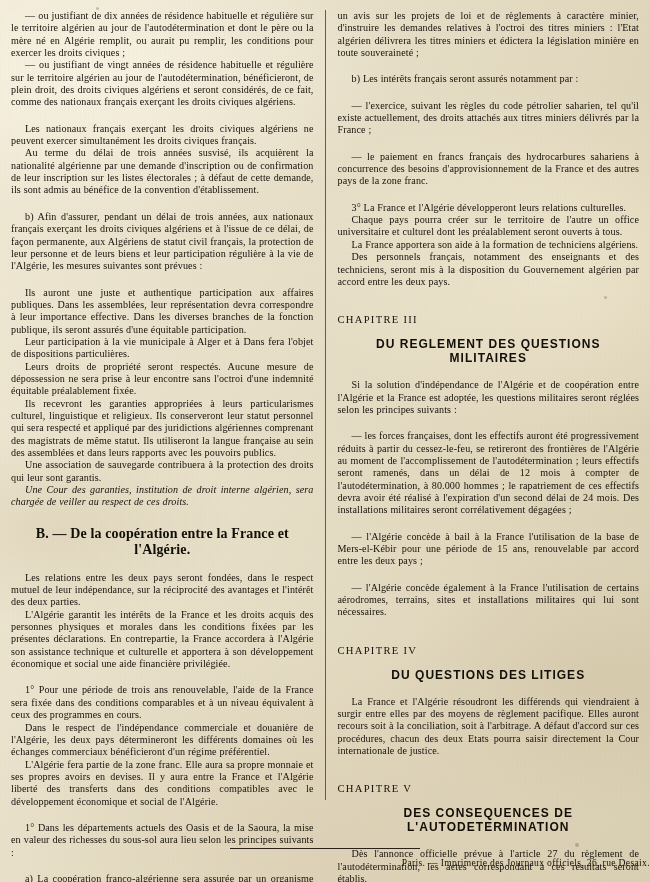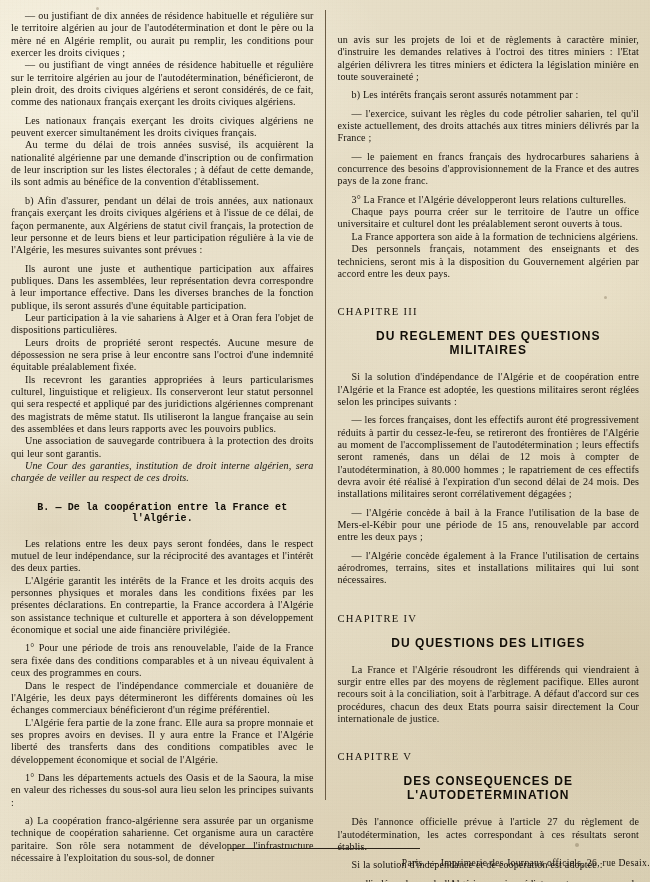--- a/index.html
+++ b/index.html
@@ -68,28 +68,28 @@
     margin: 0;
     font-size: 10.1px;
     line-height: 12.35px;
     text-align: justify;
     text-indent: 14px;
     letter-spacing: 0.01em;
     word-spacing: 0.02em;
     color: #17120c;
     font-family: Liberation Serif, serif;
   }
-  p.noind { text-indent: 0; margin-top: 24px; }
+  p.noind { text-indent: 0; }
   p.dash  { text-indent: 14px; }
-  p.gap   { margin-top: 6px; }
+  p.gap   { margin-top: 14px; }
   .it { font-style: italic; }
   .sub-head {
-    font-family: Liberation Mono, monospace;
+    font-family: Liberation Serif, serif;
     font-weight: bold;
-    font-size: 10px;
+    font-size: 14px;
     text-align: center;
     margin: 17px 0 14px 0;
     letter-spacing: 0.01em;
     color: #120e08;
   }
   .chap-num {
     font-size: 10.6px;
     text-align: left;
     margin: 26px 0 0 0;
     letter-spacing: 0.12em;
@@ -147,21 +147,21 @@
   <div class="columns">
 
     <div class="col col-left">
 
       <p class="dash">— ou justifiant de dix années de résidence habituelle et régulière sur le territoire algérien au jour de l'autodétermination et dont le père ou la mère né en Algérie remplit, ou aurait pu remplir, les conditions pour exercer les droits civiques ;</p>
       <p class="dash">— ou justifiant de vingt années de résidence habituelle et régulière sur le territoire algérien au jour de l'autodétermination, bénéficieront, de plein droit, des droits civiques algériens et seront considérés, de ce fait, comme des nationaux français exerçant les droits civiques algériens.</p>
       <p class="gap">Les nationaux français exerçant les droits civiques algériens ne peuvent exercer simultanément les droits civiques français.</p>
       <p>Au terme du délai de trois années susvisé, ils acquièrent la nationalité algérienne par une demande d'inscription ou de confirmation de leur inscription sur les listes électorales ; à défaut de cette demande, ils sont admis au bénéfice de la convention d'établissement.</p>
       <p class="gap">b) Afin d'assurer, pendant un délai de trois années, aux nationaux français exerçant les droits civiques algériens et à l'issue de ce délai, de façon permanente, aux Algériens de statut civil français, la protection de leur personne et de leurs biens et leur participation régulière à la vie de l'Algérie, les mesures suivantes sont prévues :</p>
       <p class="gap">Ils auront une juste et authentique participation aux affaires publiques. Dans les assemblées, leur représentation devra correspondre à leur importance effective. Dans les diverses branches de la fonction publique, ils seront assurés d'une équitable participation.</p>
-      <p>Leur participation à la vie sahariens à Alger et à Oran fera l'objet de dispositions particulières.</p>
+      <p>Leur participation à la vie municipale à Alger et à Dans fera l'objet de dispositions particulières.</p>
       <p>Leurs droits de propriété seront respectés. Aucune mesure de dépossession ne sera prise à leur encontre sans l'octroi d'une indemnité équitable préalablement fixée.</p>
       <p>Ils recevront les garanties appropriées à leurs particularismes culturel, linguistique et religieux. Ils conserveront leur statut personnel qui sera respecté et appliqué par des juridictions algériennes comprenant des magistrats de même statut. Ils utiliseront la langue française au sein des assemblées et dans leurs rapports avec les pouvoirs publics.</p>
       <p>Une association de sauvegarde contribuera à la protection des droits qui leur sont garantis.</p>
       <p class="it">Une Cour des garanties, institution de droit interne algérien, sera chargée de veiller au respect de ces droits.</p>
 
       <div class="sub-head">B. — De la coopération entre la France et l'Algérie.</div>
 
       <p>Les relations entre les deux pays seront fondées, dans le respect mutuel de leur indépendance, sur la réciprocité des avantages et l'intérêt des deux parties.</p>
       <p>L'Algérie garantit les intérêts de la France et les droits acquis des personnes physiques et morales dans les conditions fixées par les présentes déclarations. En contrepartie, la France accordera à l'Algérie son assistance technique et culturelle et apportera à son développement économique et social une aide financière privilégiée.</p>
       <p class="gap">1° Pour une période de trois ans renouvelable, l'aide de la France sera fixée dans des conditions comparables et à un niveau équivalent à ceux des programmes en cours.</p>

